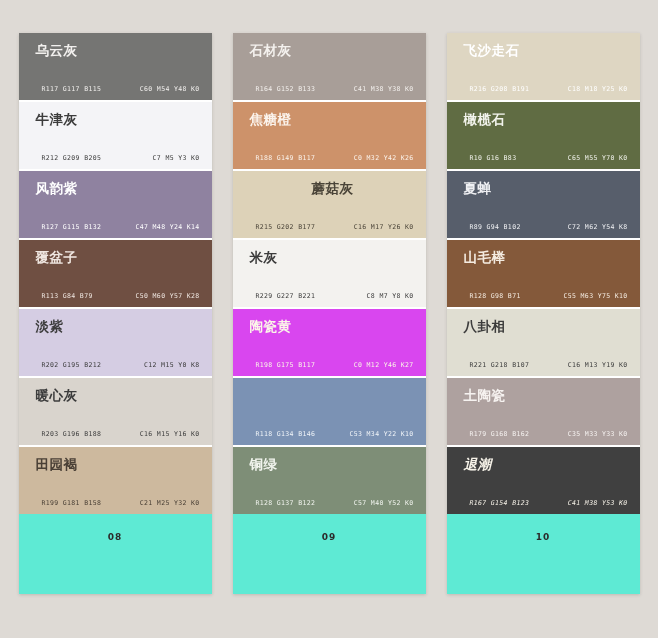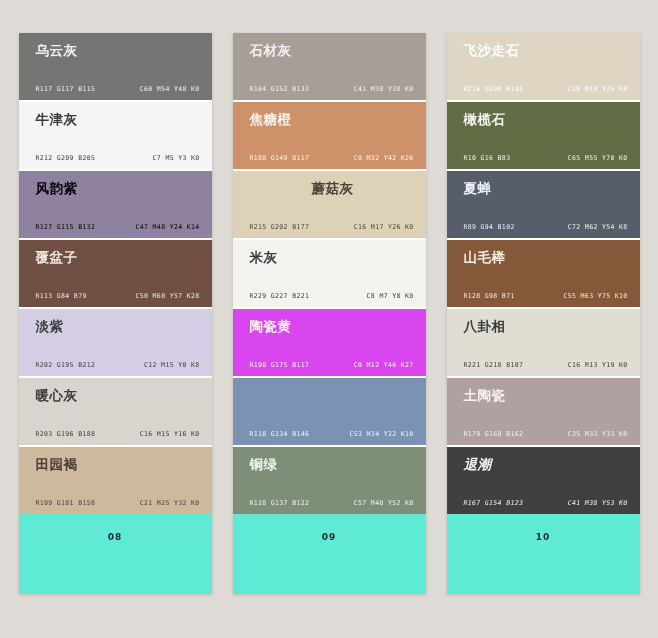--- a/index.html
+++ b/index.html
@@ -46,21 +46,21 @@
     margin-bottom: 0;
   }
   .swatch-name {
     font-size: 13.5px;
     font-weight: 700;
     letter-spacing: 0.5px;
     line-height: 1.1;
   }
   .swatch-values {
     position: absolute;
-    left: 17px;
+    left: 23px;
     right: 12px;
     bottom: 7px;
     display: flex;
     justify-content: space-between;
     font-size: 6.5px;
     font-family: "DejaVu Sans Mono", "Liberation Mono", monospace;
     letter-spacing: 0.35px;
     white-space: nowrap;
   }
   .rgb-value, .cmyk-value {
@@ -94,21 +94,21 @@
             <span class="cmyk-value">C60 M54 Y48 K0</span>
           </div>
         </div>
         <div class="swatch" style="background: rgb(244, 244, 247); color: rgb(60, 60, 60);">
           <div class="swatch-name">牛津灰</div>
           <div class="swatch-values">
             <span class="rgb-value">R212 G209 B205</span>
             <span class="cmyk-value">C7  M5  Y3  K0</span>
           </div>
         </div>
-        <div class="swatch" style="background: rgb(143, 130, 160); color: #000000;">
+        <div class="swatch" style="background: rgb(143, 130, 160); color: #ffffff;">
           <div class="swatch-name">风韵紫</div>
           <div class="swatch-values">
             <span class="rgb-value">R127 G115 B132</span>
             <span class="cmyk-value">C47 M48 Y24 K14</span>
           </div>
         </div>
         <div class="swatch" style="background: rgb(111, 79, 66); color: rgb(239, 230, 224);">
           <div class="swatch-name">覆盆子</div>
           <div class="swatch-values">
             <span class="rgb-value">R113 G84  B79</span>

